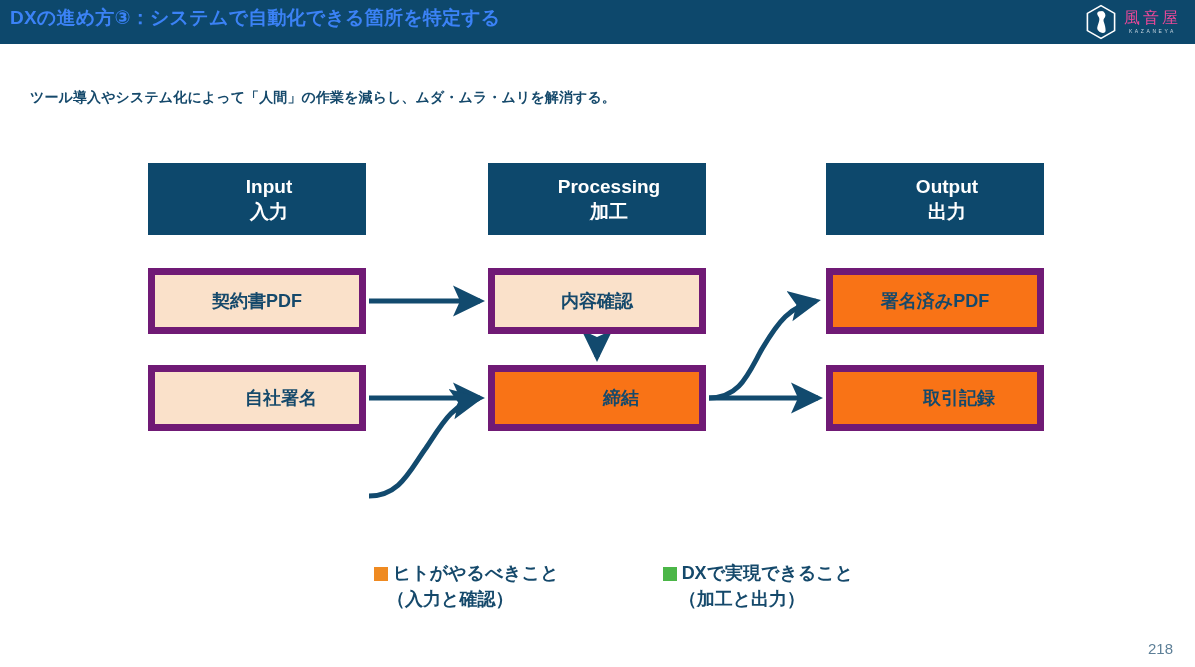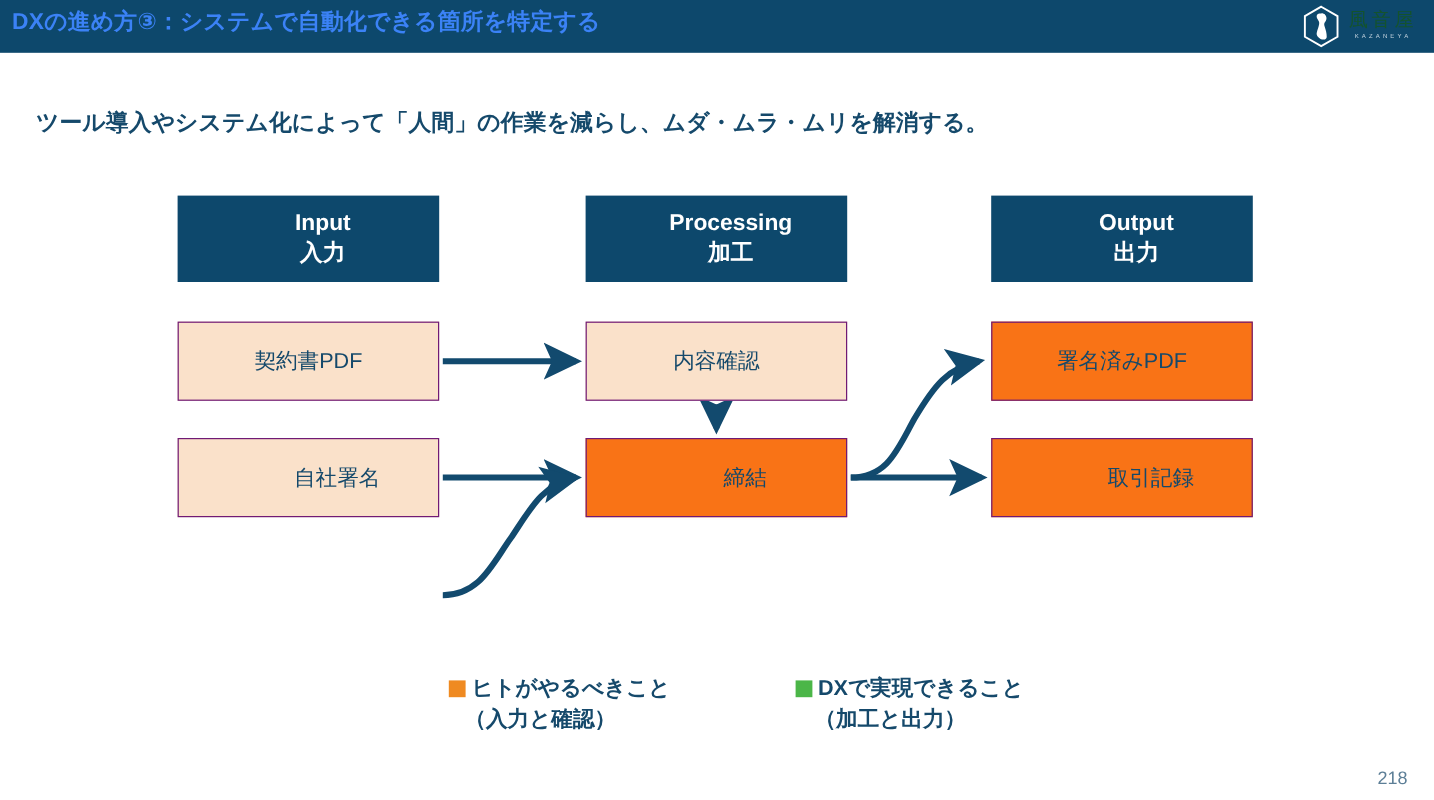--- a/index.html
+++ b/index.html
@@ -21,30 +21,30 @@
     font-size:19px;font-weight:bold;color:#3b82f6;
     letter-spacing:.2px;white-space:nowrap;
   }
   #brand-logo{
     position:absolute;right:14px;top:4px;height:36px;
     display:flex;align-items:center;gap:7px;
   }
   #brand-mark{width:32px;height:36px;display:block;}
   #brand-text{display:flex;flex-direction:column;align-items:center;line-height:1;}
   #brand-name{
-    font-size:16px;color:#14532d;letter-spacing:3px;font-weight:400;
+    font-size:16px;color:#ec4899;letter-spacing:3px;font-weight:400;
   }
   #brand-roman{
     font-size:5px;color:#c8d7e2;letter-spacing:2.6px;margin-top:3px;
   }
 
   
   #subtitle{
     position:absolute;left:30px;top:89px;
-    font-size:19px;font-weight:bold;color:#15496b;
+    font-size:14px;font-weight:bold;color:#15496b;
     letter-spacing:.1px;white-space:nowrap;
   }
 
   
   #diagram{
     position:absolute;left:0;top:0;width:1195px;height:667px;
   }
   #arrow-layer{
     position:absolute;left:0;top:0;width:1195px;height:667px;
     pointer-events:none;
@@ -56,22 +56,22 @@
     display:flex;align-items:center;justify-content:center;
     text-align:center;
   }
   .phase{
     background:#0d486c;color:#ffffff;border:none;
     font-size:19px;font-weight:bold;line-height:1.32;
   }
   .phase .en{display:block;}
   .phase .jp{display:block;}
   .item{
-    border:1px solid #701a75;
-    font-size:18px;font-weight:normal;color:#15496b;
+    border:7px solid #701a75;
+    font-size:18px;font-weight:bold;color:#15496b;
   }
   .fill-human{background:#fae1ca;}
   .fill-dx{background:#f97316;}
 
   
   .col-a{left:148px;width:218px;}
   .col-b{left:488px;width:218px;justify-content:center;}
   .col-c{left:826px;width:218px;}
   .row-h{top:163px;height:72px;padding-left:24px;}
   .row-1{top:268px;height:66px;}

